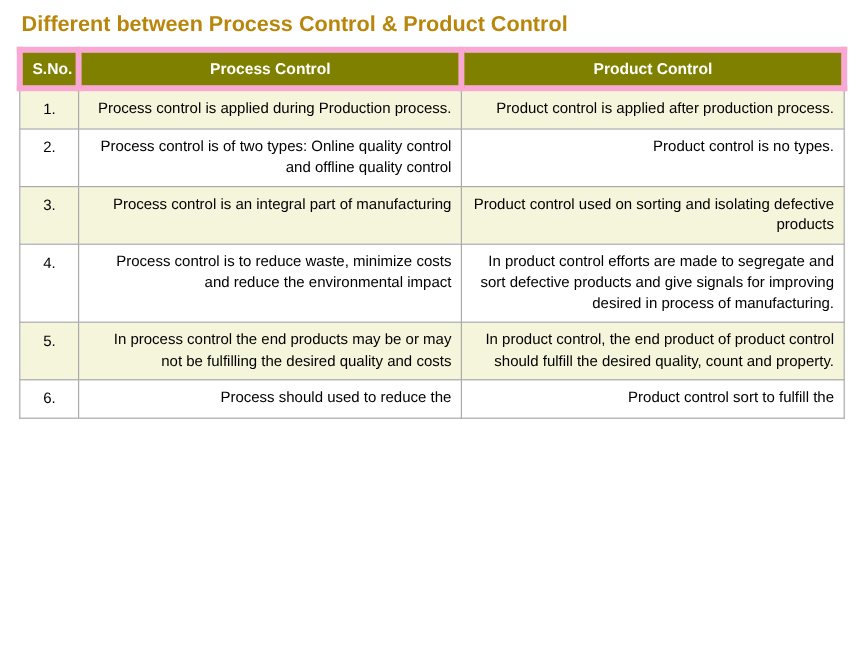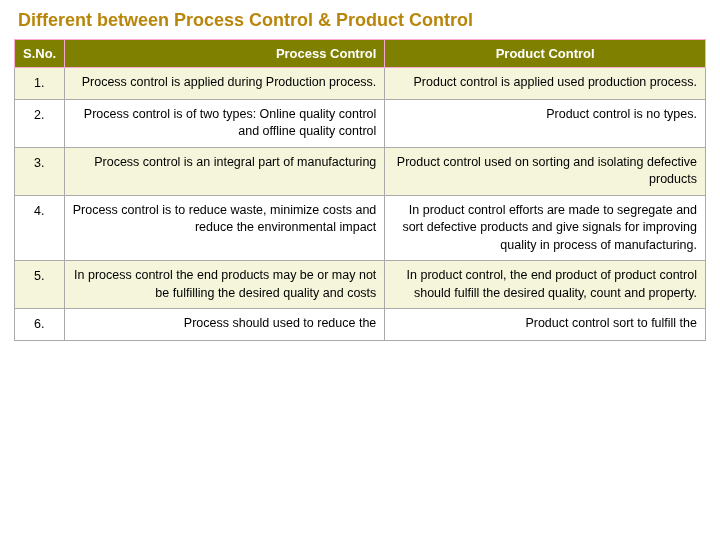--- a/index.html
+++ b/index.html
@@ -35,32 +35,31 @@
       width: 100%;
       border-collapse: collapse;
       table-layout: fixed;
     }
 
     thead tr th {
       background-color: #808000;
       color: #ffffff;
       font-weight: bold;
       padding: 6px 8px;
-      border: 1px solid #f9a8d4;
+      border: 5px solid #f9a8d4;
       text-align: center;
       font-size: 13px;
     }
 
     thead tr th:first-child {
       width: 48px;
     }
 
     thead tr th:nth-child(2) {
       width: 310px;
-      text-align: right;
     }
 
     thead tr th:nth-child(3) {
       width: 310px;
     }
 
     tbody tr td {
       padding: 6px 8px;
       border: 1px solid #aaa;
       vertical-align: top;
@@ -93,36 +92,36 @@
       <tr>
         <th>S.No.</th>
         <th>Process Control</th>
         <th>Product Control</th>
       </tr>
     </thead>
     <tbody id="table-body">
     <tr>
           <td>1.</td>
           <td>Process control is applied during Production process.</td>
-          <td>Product control is applied used production process.</td>
+          <td>Product control is applied after production process.</td>
         </tr>
         <tr>
           <td>2.</td>
           <td>Process control is of two types: Online quality control and offline quality control</td>
           <td>Product control is no types.</td>
         </tr>
         <tr>
           <td>3.</td>
           <td>Process control is an integral part of manufacturing</td>
           <td>Product control used on sorting and isolating defective products</td>
         </tr>
         <tr>
           <td>4.</td>
           <td>Process control is to reduce waste, minimize costs and reduce the environmental impact</td>
-          <td>In product control efforts are made to segregate and sort defective products and give signals for improving quality in process of manufacturing.</td>
+          <td>In product control efforts are made to segregate and sort defective products and give signals for improving desired in process of manufacturing.</td>
         </tr>
         <tr>
           <td>5.</td>
           <td>In process control the end products may be or may not be fulfilling the desired quality and costs</td>
           <td>In product control, the end product of product control should fulfill the desired quality, count and property.</td>
         </tr>
         <tr>
           <td>6.</td>
           <td>Process should used to reduce the</td>
           <td>Product control sort to fulfill the</td>

